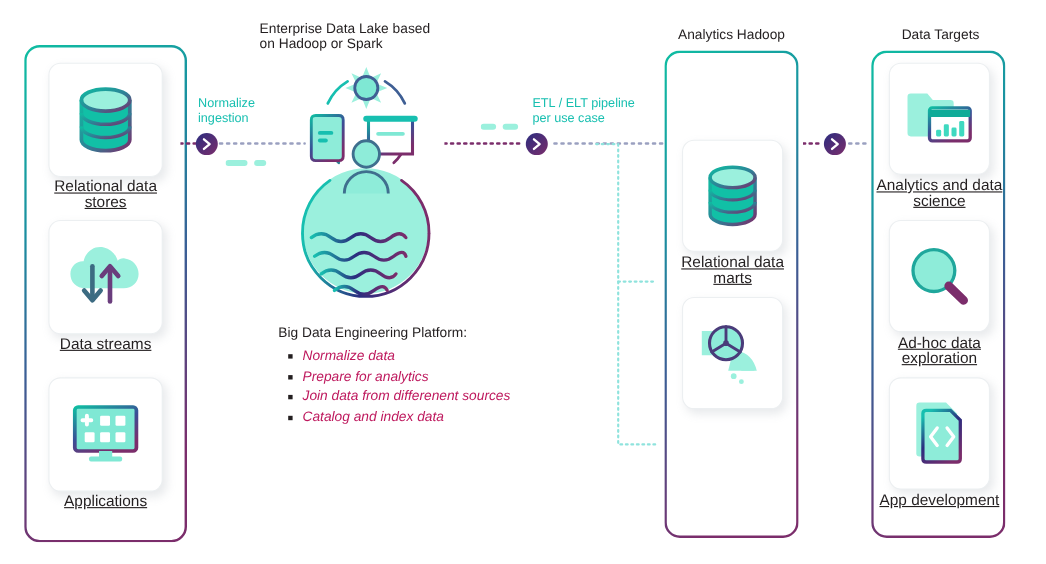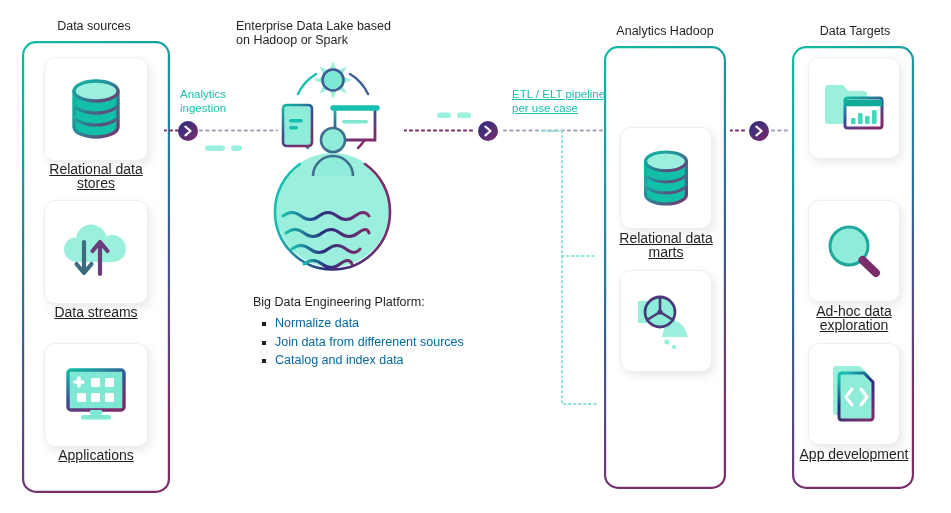--- a/index.html
+++ b/index.html
@@ -52,22 +52,22 @@
     white-space: pre-line;
   }
 
   
   #lake-text { position: absolute; left: 253px; top: 293px; width: 260px; }
   #lake-text .lead {
     font-size: 12.5px; color: #231f20; line-height: 18px; margin-bottom: 3px;
   }
   #lake-text ul { list-style: none; margin: 0; padding: 0; }
   #lake-text li {
-    font-size: 12.5px; color: #0369a1; line-height: 18.5px;
-    padding-left: 22px; position: relative;
+    font-size: 12.5px; color: #be185d; line-height: 18.5px;
+    padding-left: 22px; position: relative; font-style: italic;
   }
   #lake-text li::before {
     content: ""; position: absolute; left: 9px; top: 8px;
     width: 4px; height: 4px; background: #231f20;
   }
 
   .svg-abs { position: absolute; display: block; }
   .icon-svg { display: block; }
 </style>
 </head>
@@ -112,21 +112,20 @@
         <stop offset="100%" stop-color="#7b2d6b"></stop>
       </linearGradient>
       <linearGradient id="gradCode" x1="0.2" y1="0" x2="0.8" y2="1">
         <stop offset="0%" stop-color="#17bfb0"></stop>
         <stop offset="45%" stop-color="#2b2d7f"></stop>
         <stop offset="100%" stop-color="#7b2d6b"></stop>
       </linearGradient>
     </defs>
   </svg>
 
-  <div class="col-title" style="left:24px;  top:19px; width:140px;">Data sources</div>
   <div class="col-title left-align" style="left:236px; top:19px; width:220px;">Enterprise Data Lake based
 on Hadoop or Spark</div>
   <div class="col-title" style="left:595px; top:24px; width:140px;">Analytics Hadoop</div>
   <div class="col-title" style="left:785px; top:24px; width:140px;">Data Targets</div>
 
   <svg class="svg-abs" style="left:22px; top:41px;" width="148" height="452">
     <rect x="1.1" y="1.1" width="145.8" height="449.8" rx="13" ry="13" fill="#ffffff" stroke="url(#gradPanel)" stroke-width="2.2"></rect>
   </svg>
 
   <svg class="svg-abs" style="left:604px; top:46px;" width="122" height="443">
@@ -138,36 +137,36 @@
   </svg>
 
   <svg class="svg-abs" style="left:164px; top:120px;" width="115" height="16">
     <line x1="0" y1="10.5" x2="20" y2="10.5" stroke="#7b2d6b" stroke-width="2.2" stroke-dasharray="2 4" stroke-linecap="round"></line>
     <line x1="36" y1="10.5" x2="113" y2="10.5" stroke="#9aa0c0" stroke-width="2.2" stroke-dasharray="2 4.4" stroke-linecap="round"></line>
   </svg>
   <svg class="svg-abs" style="left:177px; top:120px;" width="22" height="22">
     <circle cx="11" cy="11" r="10" fill="url(#gradArrowBtn)"></circle>
     <path d="M8.4 6.6 L13.6 11 L8.4 15.4" fill="none" stroke="#ffffff" stroke-width="2.1" stroke-linecap="round" stroke-linejoin="round"></path>
   </svg>
-  <div class="conn-label" style="left:180px; top:88px; width:95px;">Analytics
+  <div class="conn-label" style="left:180px; top:88px; width:95px;">Normalize
 ingestion</div>
   <svg class="svg-abs" style="left:205px; top:144px;" width="44" height="9">
     <rect x="0" y="1.5" width="20" height="5.5" rx="2.75" fill="#9bf0dd"></rect>
     <rect x="26" y="1.5" width="11" height="5.5" rx="2.75" fill="#9bf0dd"></rect>
   </svg>
 
   <svg class="svg-abs" style="left:404px; top:120px;" width="204" height="16">
     <line x1="0" y1="10.5" x2="72" y2="10.5" stroke="#7b2d6b" stroke-width="2.2" stroke-dasharray="2 4" stroke-linecap="round"></line>
     <line x1="100" y1="10.5" x2="202" y2="10.5" stroke="#9aa0c0" stroke-width="2.2" stroke-dasharray="2 4.4" stroke-linecap="round"></line>
   </svg>
   <svg class="svg-abs" style="left:477px; top:120px;" width="22" height="22">
     <circle cx="11" cy="11" r="10" fill="url(#gradArrowBtn)"></circle>
     <path d="M8.4 6.6 L13.6 11 L8.4 15.4" fill="none" stroke="#ffffff" stroke-width="2.1" stroke-linecap="round" stroke-linejoin="round"></path>
   </svg>
-  <div class="conn-label" style="left:512px; top:88px; width:125px;text-decoration:underline;">ETL / ELT pipeline
+  <div class="conn-label" style="left:484px; top:88px; width:125px;">ETL / ELT pipeline
 per use case</div>
   <svg class="svg-abs" style="left:437px; top:111px;" width="44" height="9">
     <rect x="0" y="1.5" width="14" height="5.5" rx="2.75" fill="#9bf0dd"></rect>
     <rect x="20" y="1.5" width="14" height="5.5" rx="2.75" fill="#9bf0dd"></rect>
   </svg>
 
   <svg class="svg-abs" style="left:540px; top:126px;" width="90" height="285">
     <path d="M2 5 L22 5 L22 278 L56 278" fill="none" stroke="#8fe3dd" stroke-width="2" stroke-dasharray="1.6 3.4" stroke-linecap="round" stroke-linejoin="round"></path>
     <path d="M22 130 L56 130" fill="none" stroke="#8fe3dd" stroke-width="2" stroke-dasharray="1.6 3.4" stroke-linecap="round"></path>
   </svg>
@@ -270,20 +269,21 @@
       <circle cx="0" cy="0" r="12" fill="none" stroke="#3f6f8e" stroke-width="2.6"></circle>
       <path d="M-20 36 a20 20 0 0 1 40 0 z" fill="#8eecd9"></path>
       <path d="M-20 36 a20 20 0 0 1 40 0" fill="none" stroke="#3f6f8e" stroke-width="2.6"></path>
     </g>
   </svg>
 
   <div id="lake-text">
     <div class="lead">Big Data Engineering Platform:</div>
     <ul>
       <li>Normalize data</li>
+      <li>Prepare for analytics</li>
       <li>Join data from differenent sources</li>
       <li>Catalog and index data</li>
     </ul>
   </div>
 
   <div class="card" style="left:620px; top:127px; width:92px; height:102px;">
     <svg class="icon-svg" width="52" height="58" viewBox="0 0 56 62">
       <path d="M6 13 v36 c0 5.5 9.9 10 22 10 s22 -4.5 22 -10 v-36 z" fill="#11c0a6"></path>
       <ellipse cx="28" cy="13" rx="22" ry="10" fill="#9bf0dd"></ellipse>
       <path d="M6 13 v36 c0 5.5 9.9 10 22 10 s22 -4.5 22 -10 v-36" fill="none" stroke="url(#gradCyl)" stroke-width="3.4"></path>
@@ -316,20 +316,22 @@
       <path d="M2 8 q0 -3 3 -3 h15 l5 6 h16 q3 0 3 3 v27 q0 3 -3 3 h-36 q-3 0 -3 -3 z" fill="#9bf0dd"></path>
       <rect x="22" y="18" width="37" height="30" rx="2.5" fill="#ffffff"></rect>
       <rect x="22" y="18" width="37" height="30" rx="2.5" fill="none" stroke="url(#gradFrameSm)" stroke-width="3"></rect>
       <path d="M22 23 h37" stroke="#10ab98" stroke-width="6.5"></path>
       <rect x="28" y="38" width="4.6" height="6" rx="1.3" fill="#3fd9c0"></rect>
       <rect x="35" y="33" width="4.6" height="11" rx="1.3" fill="#3fd9c0"></rect>
       <rect x="42" y="36" width="4.6" height="8" rx="1.3" fill="#3fd9c0"></rect>
       <rect x="49" y="30" width="4.6" height="14" rx="1.3" fill="#3fd9c0"></rect>
     </svg>
   </div>
+  <div class="card-label" style="left:786px; top:162px; width:136px;">Analytics and data
+science</div>
 
   <div class="card" style="left:808px; top:200px; width:92px; height:102px;">
     <svg class="icon-svg" width="60" height="58" viewBox="0 0 60 58">
       <circle cx="25" cy="24" r="19" fill="#8eecd9"></circle>
       <circle cx="25" cy="24" r="19" fill="none" stroke="#1fa79c" stroke-width="3"></circle>
       <path d="M38.5 38 L52 51" stroke="#7b2d6b" stroke-width="8" stroke-linecap="round"></path>
     </svg>
   </div>
   <div class="card-label" style="left:786px; top:305px; width:136px;">Ad-hoc data
 exploration</div>

